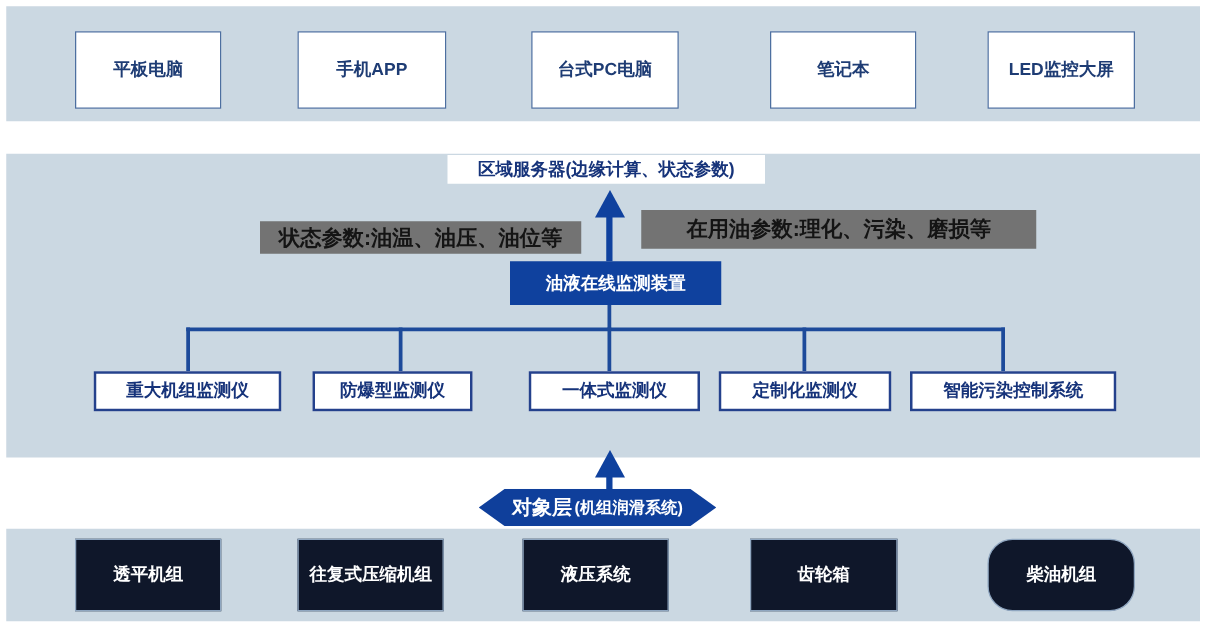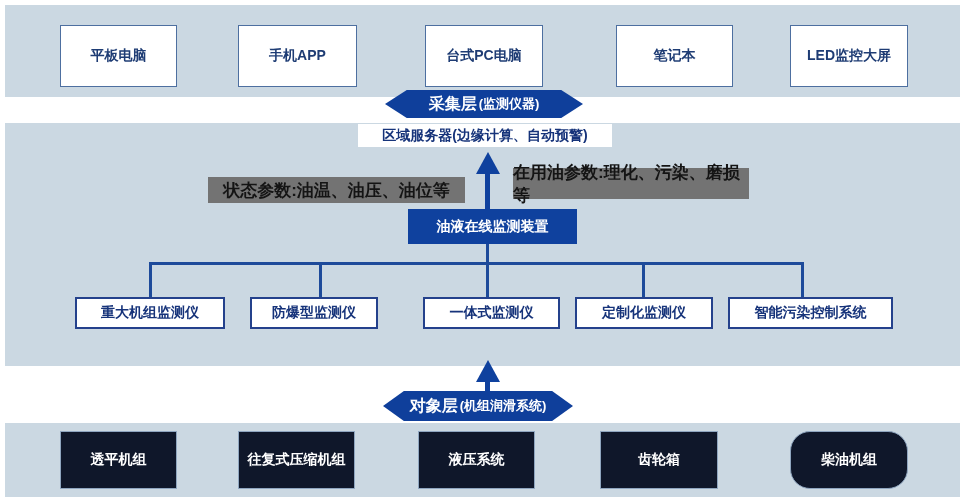--- a/index.html
+++ b/index.html
@@ -56,29 +56,25 @@
   <div class="band band1"></div>
   <div class="band band2"></div>
   <div class="band band3"></div>
 
   <div class="wbox toprow" style="left:60px;width:117px;">平板电脑</div>
   <div class="wbox toprow" style="left:238px;width:119px;">手机APP</div>
   <div class="wbox toprow" style="left:425px;width:118px;">台式PC电脑</div>
   <div class="wbox toprow" style="left:616px;width:117px;">笔记本</div>
   <div class="wbox toprow" style="left:790px;width:118px;">LED监控大屏</div>
 
-  <div class="badge" style="left:385px;top:90px;width:198px;height:28px;">
-    <span class="big">采集层</span>
-    <span class="small">(监测仪器)</span>
-  </div>
 
-  <div class="serverbox">区域服务器(边缘计算、自动预警)</div>
+  <div class="serverbox">区域服务器(边缘计算、状态参数)</div>
 
   <div class="paramlabel" style="left:208px;top:177px;width:257px;height:26px;">状态参数:油温、油压、油位等</div>
-  <div class="paramlabel" style="left:513px;top:168px;width:236px;height:31px;">在用油参数:理化、污染、磨损等</div>
+  <div class="paramlabel" style="left:513px;top:168px;width:316px;height:31px;">在用油参数:理化、污染、磨损等</div>
 
   <div class="shaft" style="left:485px;top:170px;height:39px;"></div>
   <div class="arrowhead" style="left:476px;top:152px;"></div>
 
   <div class="centerbox">油液在线监测装置</div>
 
   <div class="line" style="left:486px;top:244px;width:3px;height:20px;"></div>
   <div class="line" style="left:149px;top:262px;width:655px;height:3px;"></div>
   <div class="line" style="left:149px;top:262px;width:3px;height:35px;"></div>
   <div class="line" style="left:319px;top:262px;width:3px;height:35px;"></div>

